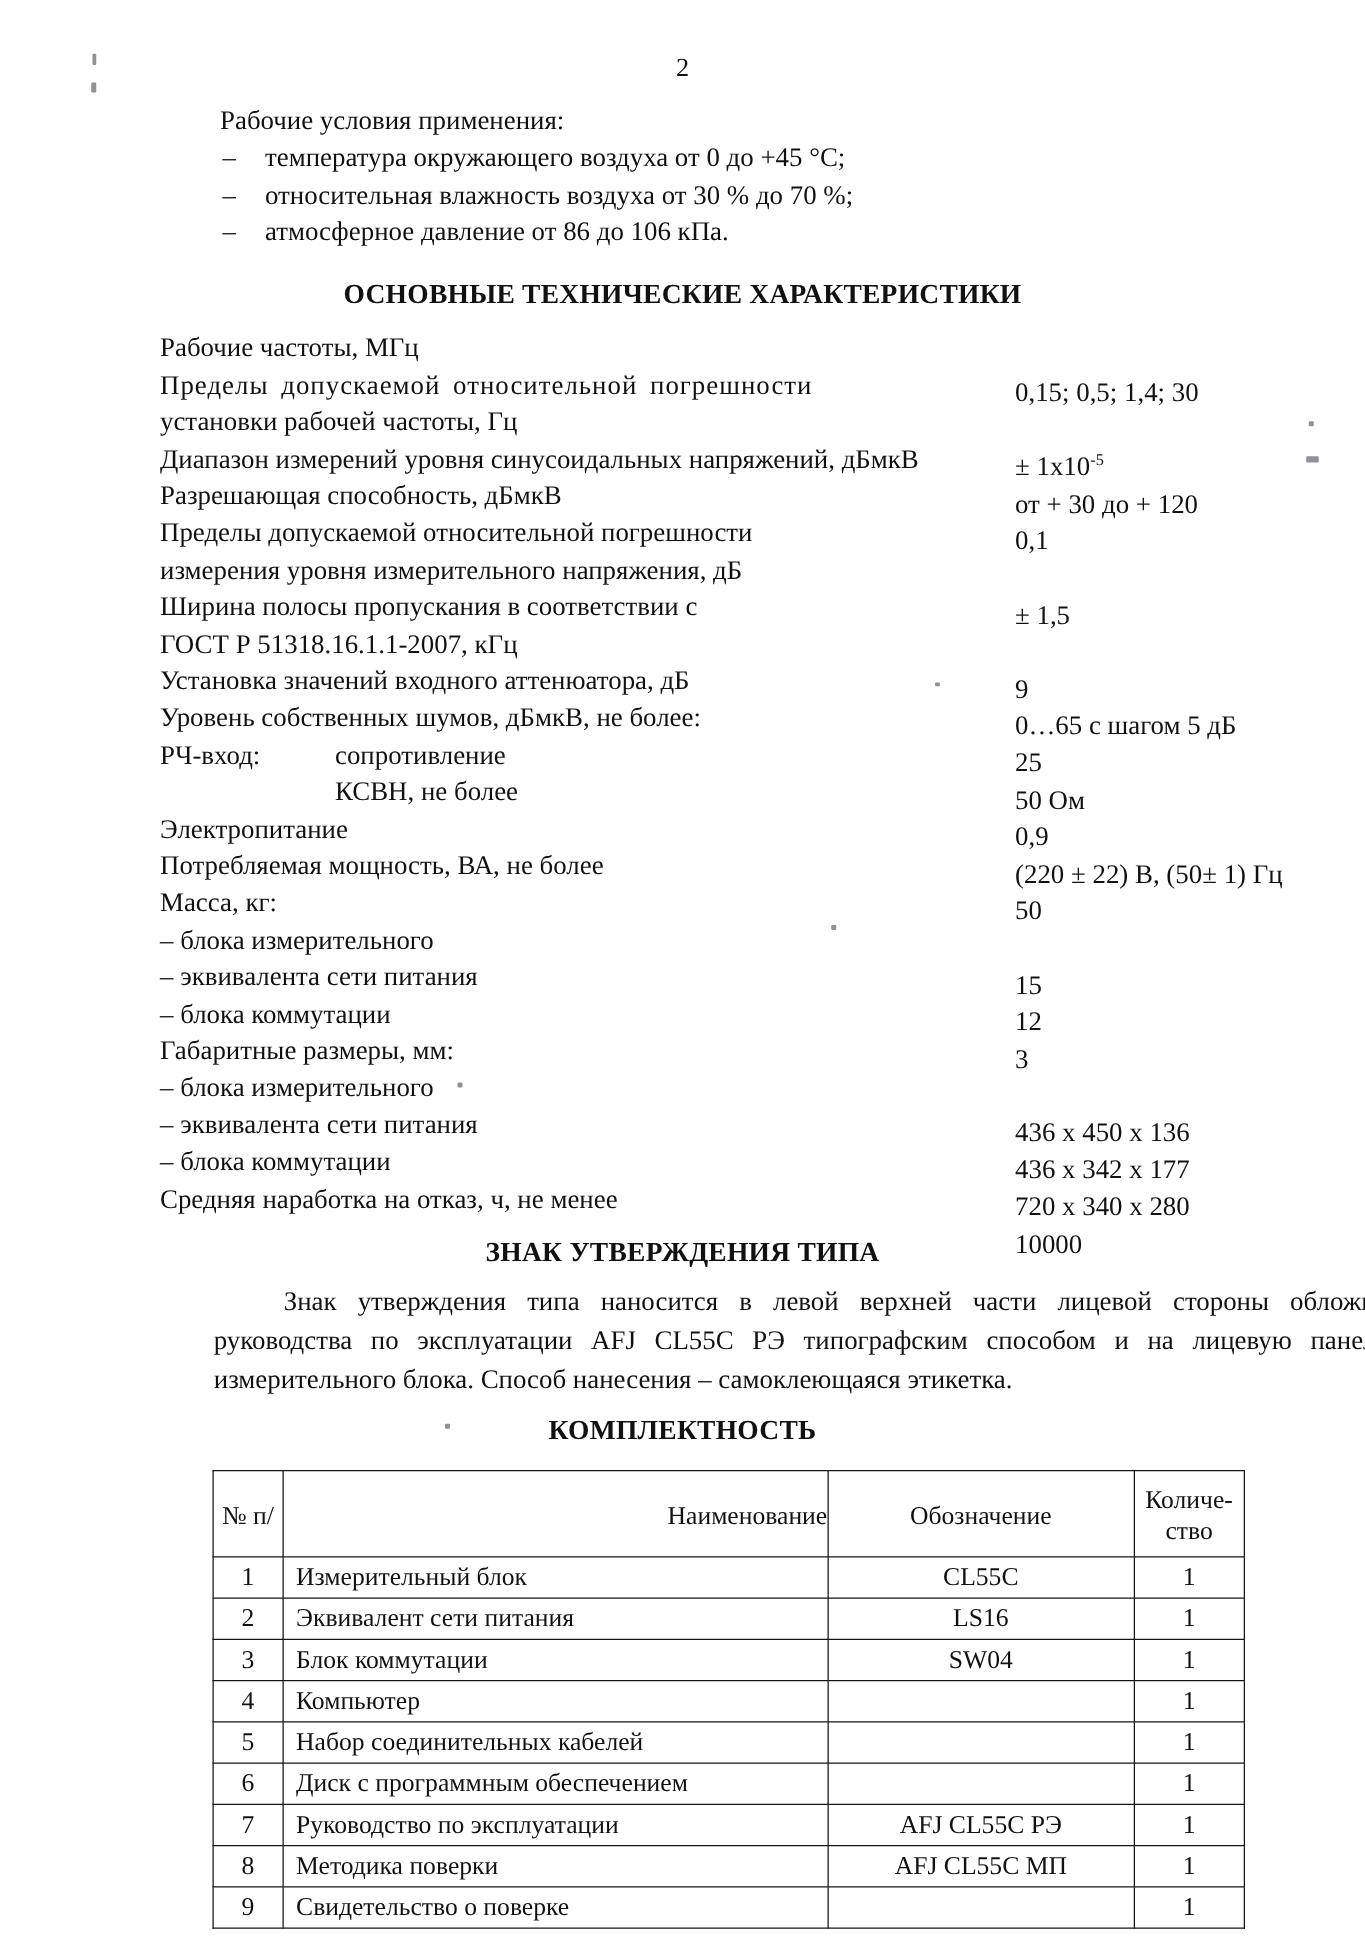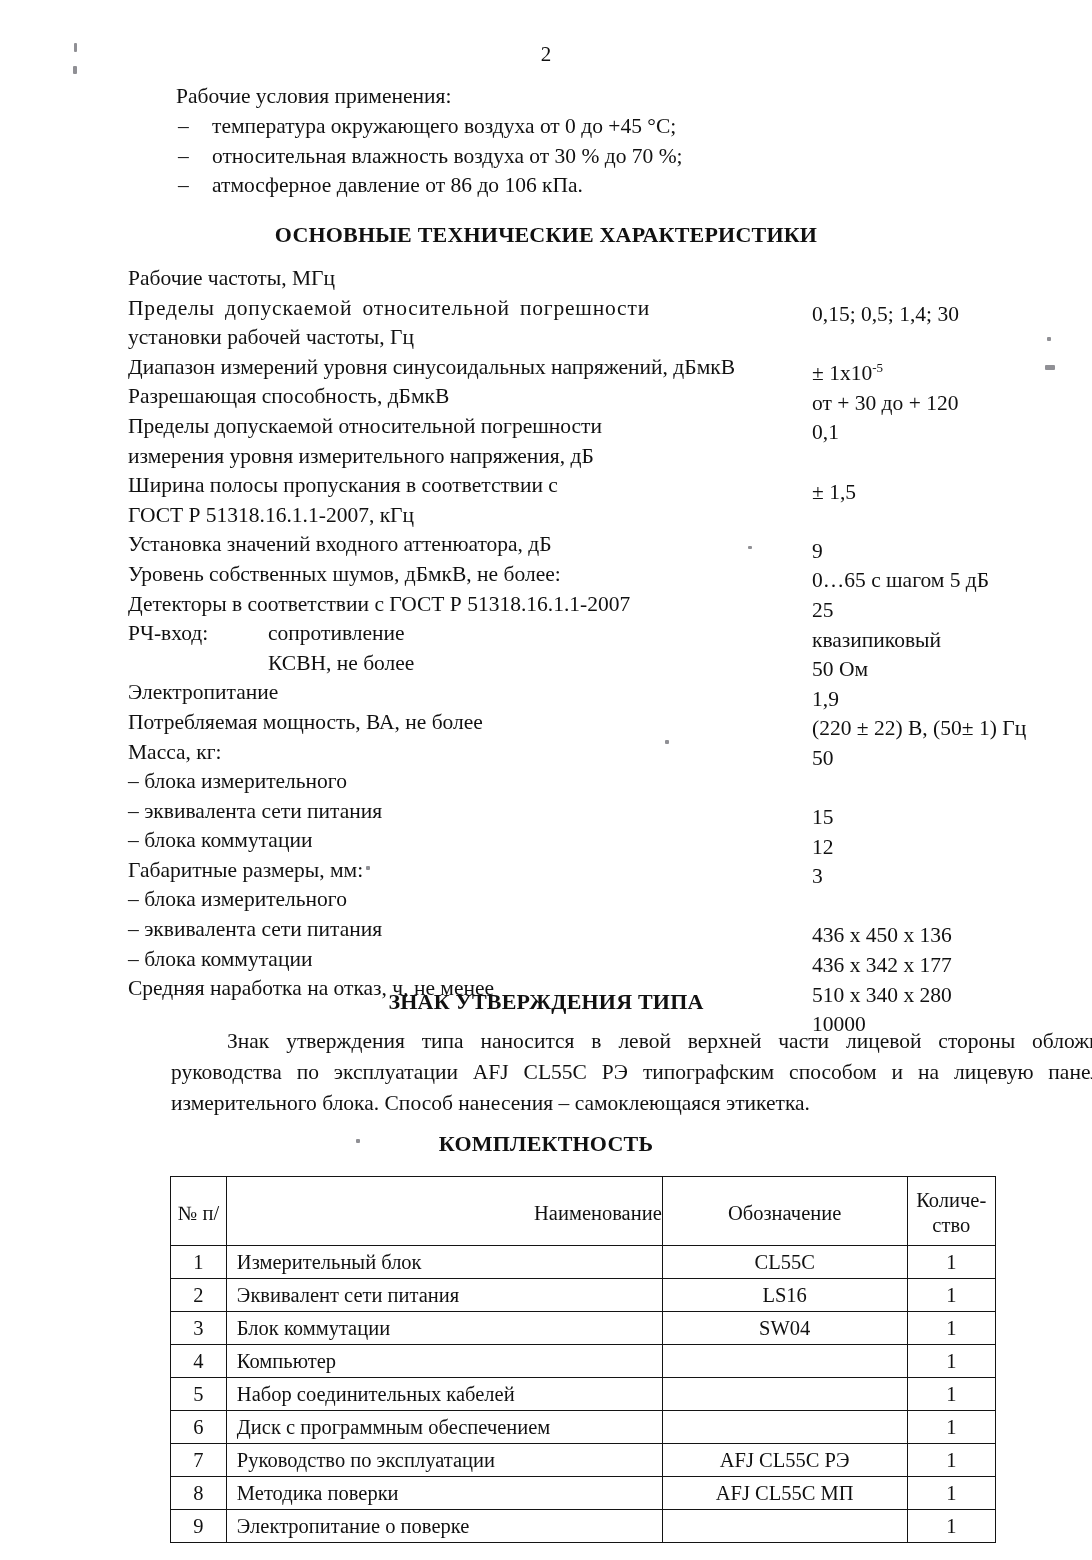--- a/index.html
+++ b/index.html
@@ -246,35 +246,31 @@
     <div class="spec-row">
       <span class="spec-label">Установка значений входного аттенюатора, дБ</span>
       <span class="spec-value">0…65 с шагом 5 дБ</span>
     </div>
 
     <div class="spec-row">
       <span class="spec-label">Уровень собственных шумов, дБмкВ, не более:</span>
       <span class="spec-value">25</span>
     </div>
 
-    <div class="spec-row">
-      <span class="spec-label">Детекторы в соответствии с ГОСТ Р 51318.16.1.1-2007</span>
-      <span class="spec-value">квазипиковый</span>
-    </div>
 
 
     <div class="spec-row">
       <span class="spec-label">РЧ-вход:</span>
       <span class="spec-label indent">сопротивление</span>
       <span class="spec-value">50 Ом</span>
     </div>
 
     <div class="spec-row">
       <span class="spec-label indent">КСВН, не более</span>
-      <span class="spec-value">1,9</span>
+      <span class="spec-value">0,9</span>
     </div>
 
     <div class="spec-row">
       <span class="spec-label">Электропитание</span>
       <span class="spec-value">(220 ± 22) В, (50± 1)  Гц</span>
     </div>
 
     <div class="spec-row">
       <span class="spec-label">Потребляемая мощность, ВА, не более</span>
       <span class="spec-value">50</span>
@@ -308,21 +304,21 @@
       <span class="spec-value">436 x 450 x 136</span>
     </div>
 
     <div class="spec-row">
       <span class="spec-label">– эквивалента сети питания</span>
       <span class="spec-value">436 x 342 x 177</span>
     </div>
 
     <div class="spec-row">
       <span class="spec-label">– блока коммутации</span>
-      <span class="spec-value">510 x 340 x 280</span>
+      <span class="spec-value">720 x 340 x 280</span>
     </div>
 
     <div class="spec-row">
       <span class="spec-label">Средняя наработка на отказ, ч, не менее</span>
       <span class="spec-value">10000</span>
     </div>
 
   </div>
 
   <div class="heading" style="top:989px;">ЗНАК УТВЕРЖДЕНИЯ ТИПА</div>
@@ -386,20 +382,20 @@
         <td class="col-qty">1</td>
       </tr>
       <tr>
         <td class="col-num">8</td>
         <td class="col-name">Методика поверки</td>
         <td class="col-desig">AFJ CL55C МП</td>
         <td class="col-qty">1</td>
       </tr>
       <tr>
         <td class="col-num">9</td>
-        <td class="col-name">Электропитание о поверке</td>
+        <td class="col-name">Свидетельство о поверке</td>
         <td class="col-desig"></td>
         <td class="col-qty">1</td>
       </tr>
     </tbody>
   </table>
 
 </div>
 
 </body></html>

